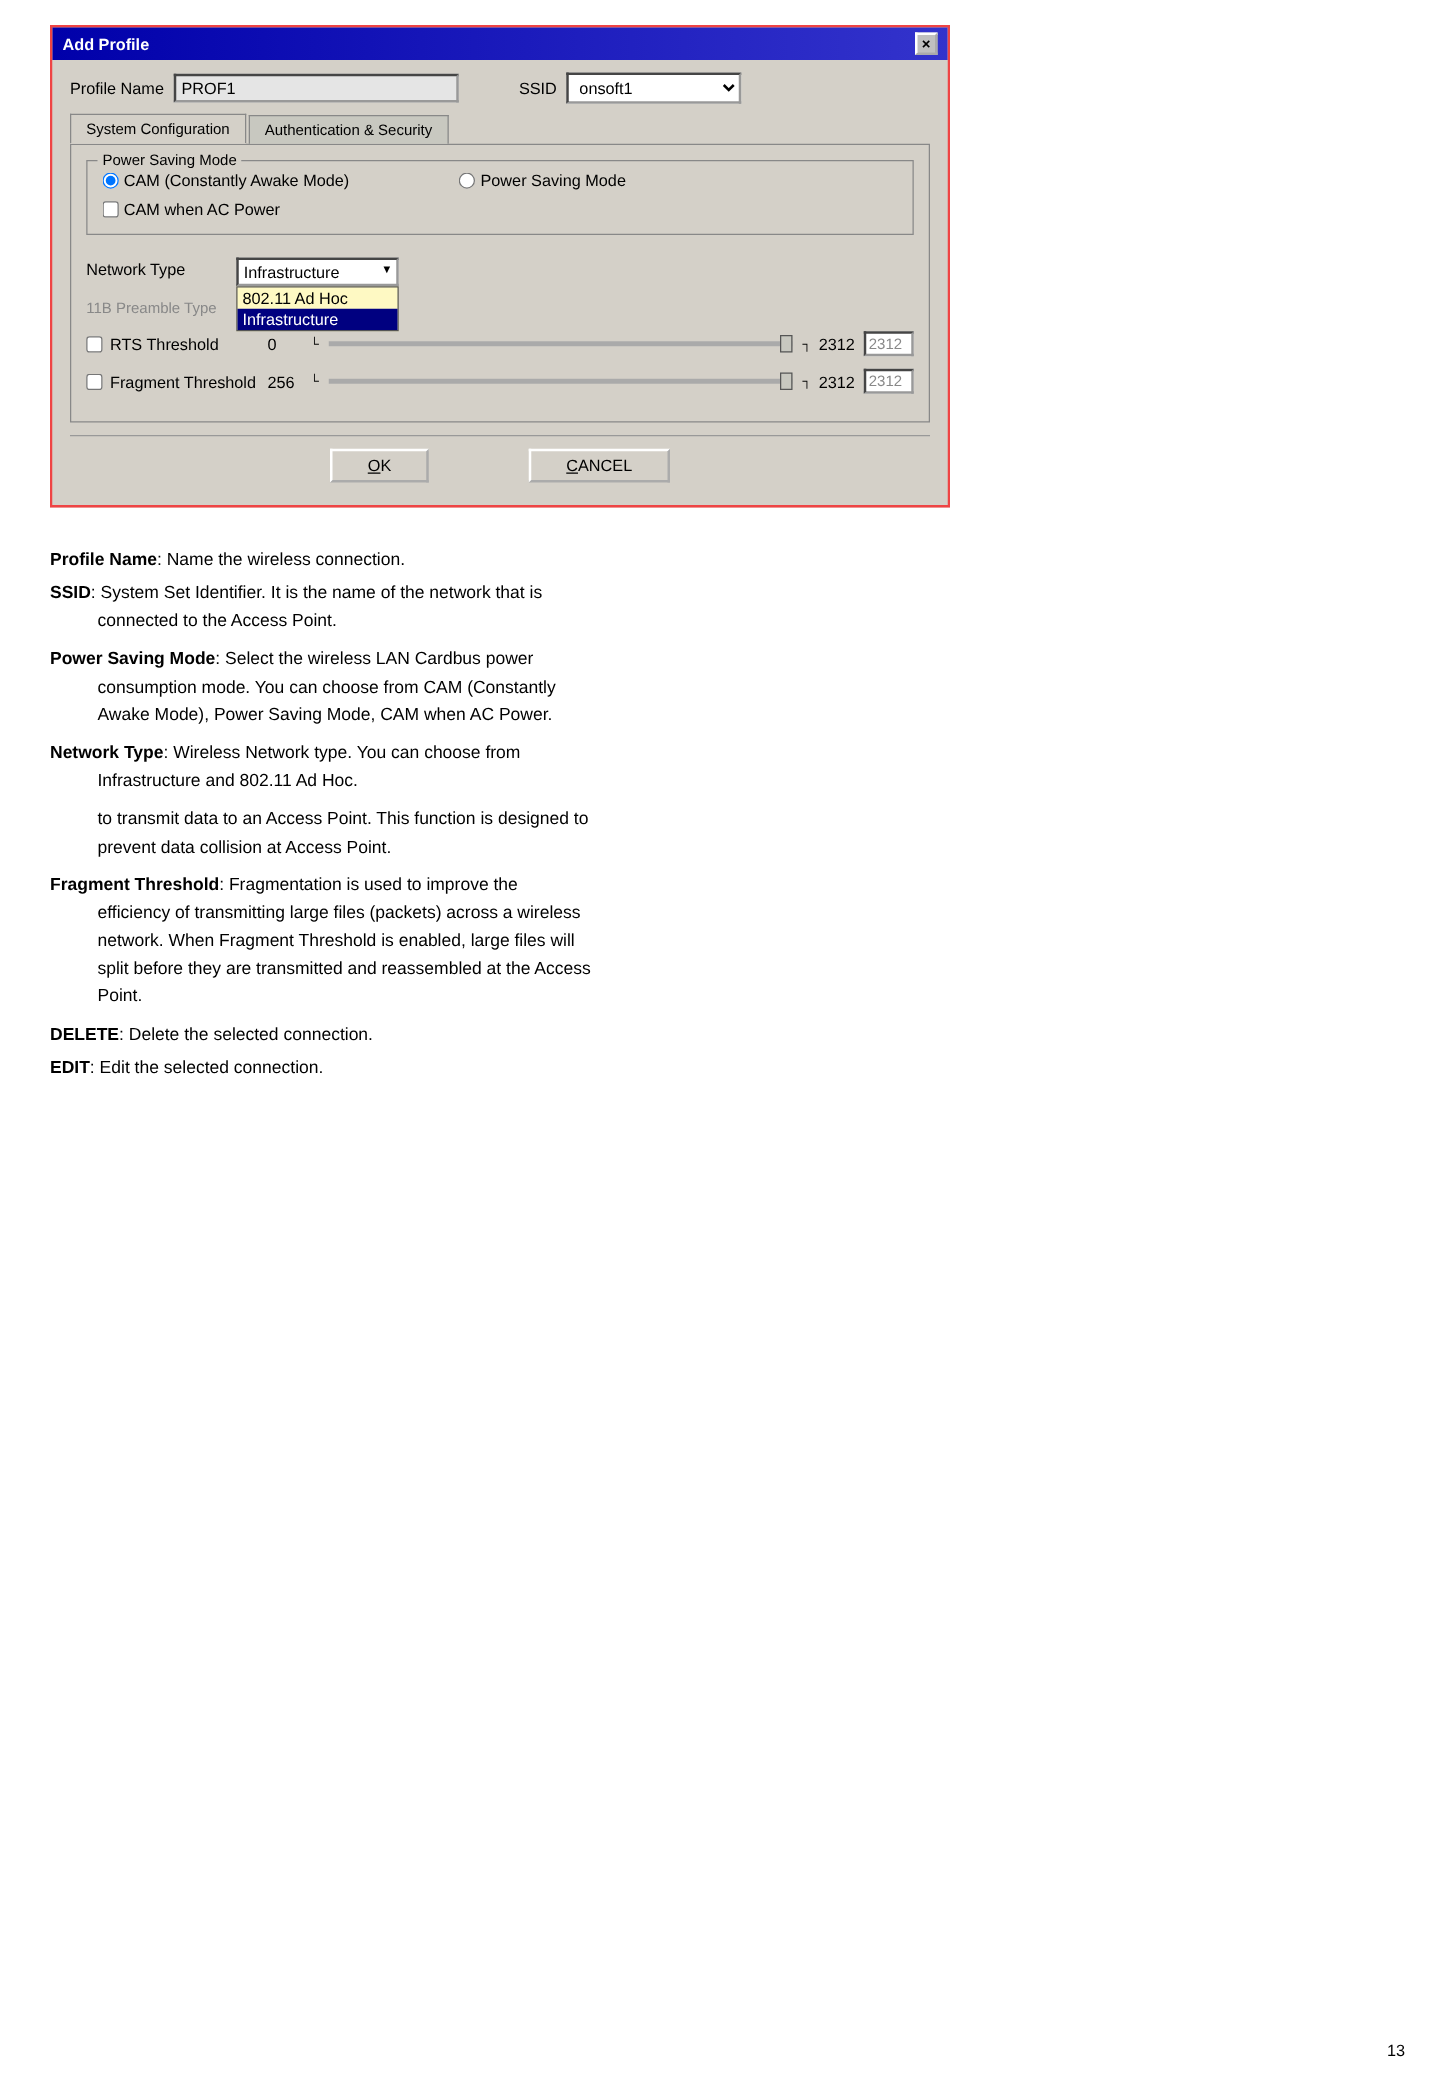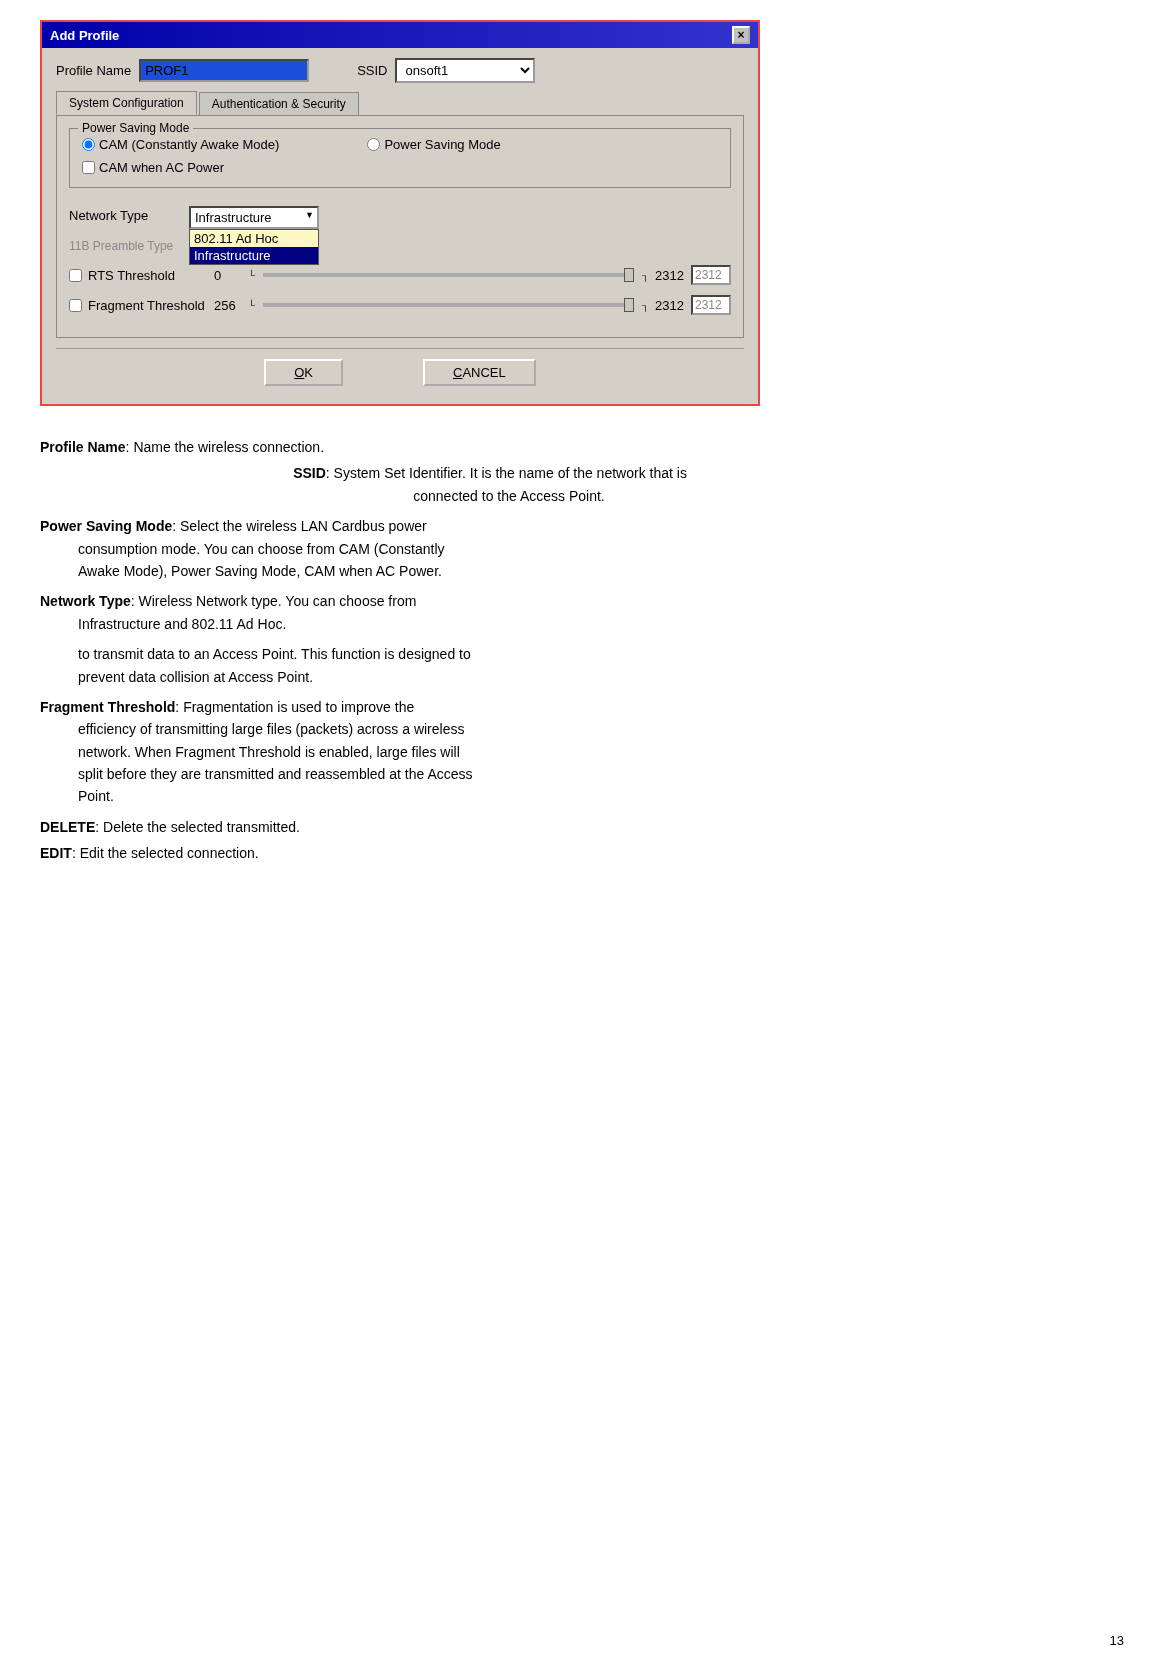--- a/index.html
+++ b/index.html
@@ -58,24 +58,24 @@
       display: flex;
       align-items: center;
       gap: 8px;
       margin-bottom: 8px;
     }
     .profile-label {
       font-size: 13px;
     }
     .profile-input {
       border: 2px inset #999;
-      background: #1d4ed8;
+      background: #e5e5e5;
       padding: 2px 4px;
       font-size: 13px;
-      width: 170px;
+      width: 228px;
     }
     .ssid-label {
       margin-left: 40px;
       font-size: 13px;
     }
     .ssid-select {
       border: 2px inset #999;
       background: #fff;
       padding: 2px 4px;
       font-size: 13px;
@@ -405,21 +405,21 @@
 
   </div>
 </div>
 
 <div class="desc-section">
 
   <div class="desc-simple">
     <span class="desc-term">Profile Name</span><span>: </span><span>Name the wireless connection.</span>
   </div>
 
-  <div style="margin-bottom:8px;text-align:center;">
+  <div style="margin-bottom:8px;">
     <div><span class="desc-term">SSID</span><span>: </span><span>System Set Identifier.    It is the name of the network that is</span></div>
     <div class="desc-body">connected to the Access Point.</div>
   </div>
 
   <div style="margin-bottom:8px;">
     <div><span class="desc-term">Power Saving Mode</span><span>: </span><span>Select the wireless LAN Cardbus power</span></div>
     <div class="desc-body">consumption mode.    You can choose from CAM (Constantly</div>
     <div class="desc-body">Awake Mode), Power Saving Mode, CAM when AC Power.</div>
   </div>
 
@@ -435,21 +435,21 @@
 
   <div style="margin-bottom:8px;">
     <div><span class="desc-term">Fragment Threshold</span><span>: </span><span>Fragmentation is used to improve the</span></div>
     <div class="desc-body">efficiency of transmitting large files (packets) across a wireless</div>
     <div class="desc-body">network.    When Fragment Threshold is enabled, large files will</div>
     <div class="desc-body">split before they are transmitted and reassembled at the Access</div>
     <div class="desc-body">Point.</div>
   </div>
 
   <div class="desc-simple">
-    <span class="desc-term">DELETE</span><span>: </span><span>Delete the selected transmitted.</span>
+    <span class="desc-term">DELETE</span><span>: </span><span>Delete the selected connection.</span>
   </div>
 
   <div class="desc-simple">
     <span class="desc-term">EDIT</span><span>: </span><span>Edit the selected connection.</span>
   </div>
 
 </div>
 
 <div class="page-number">13</div>
 

